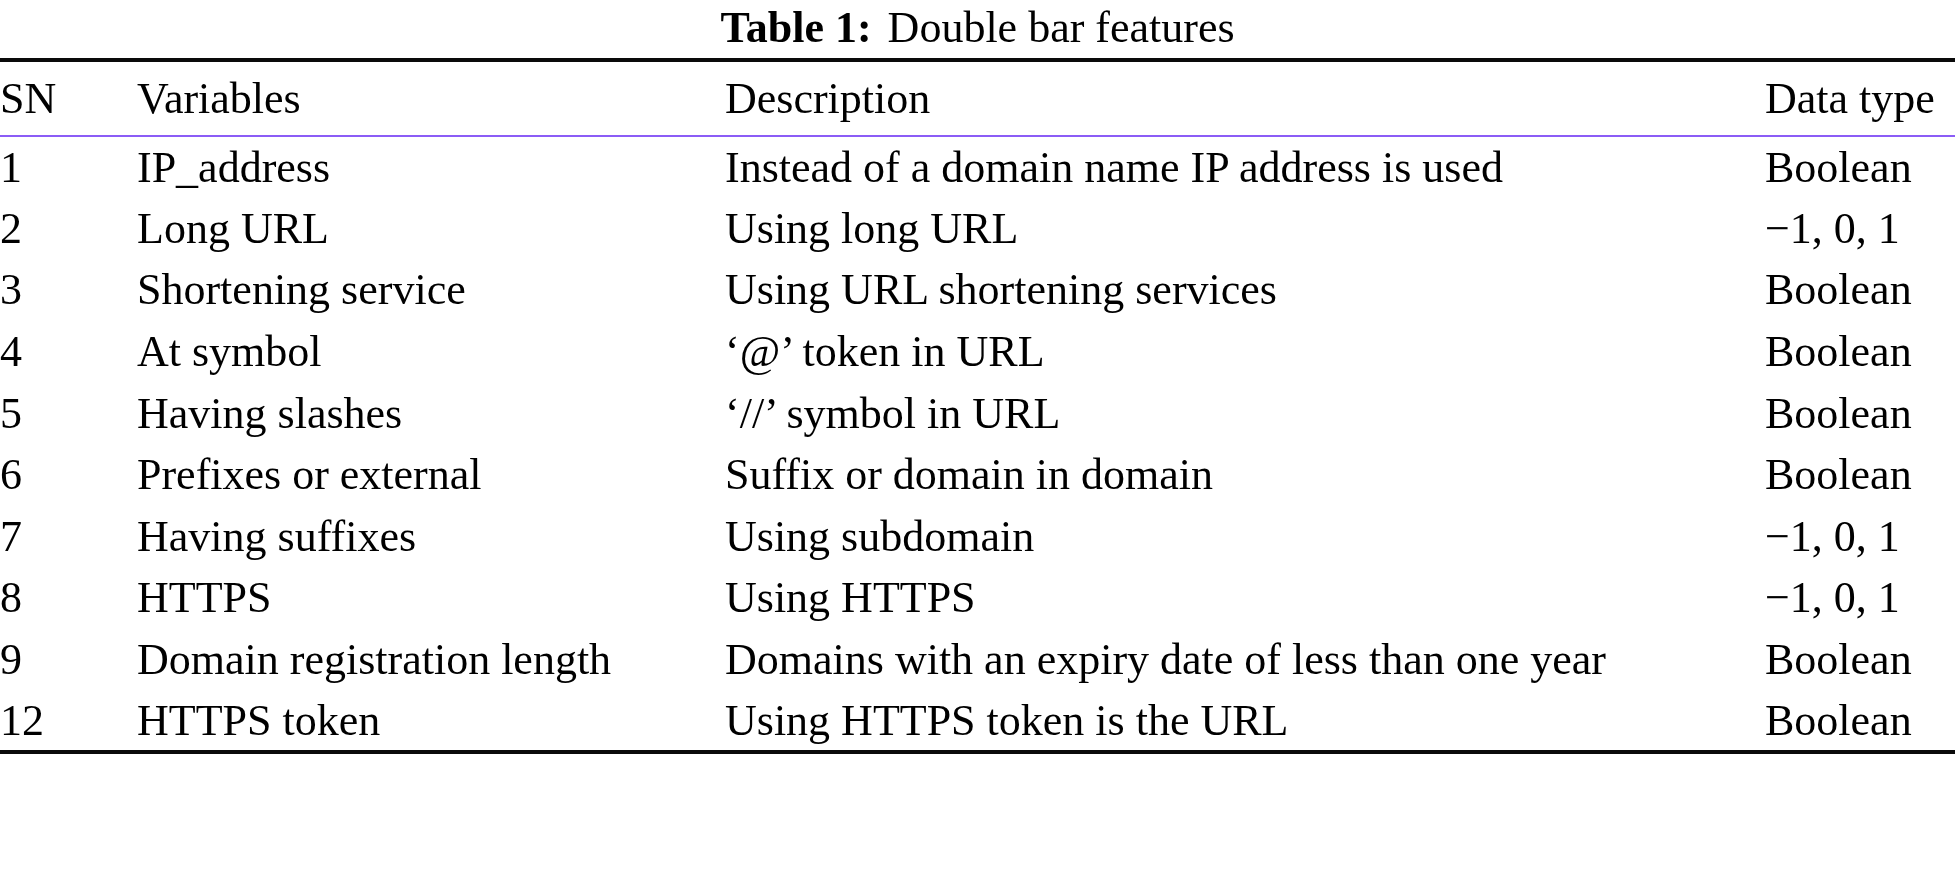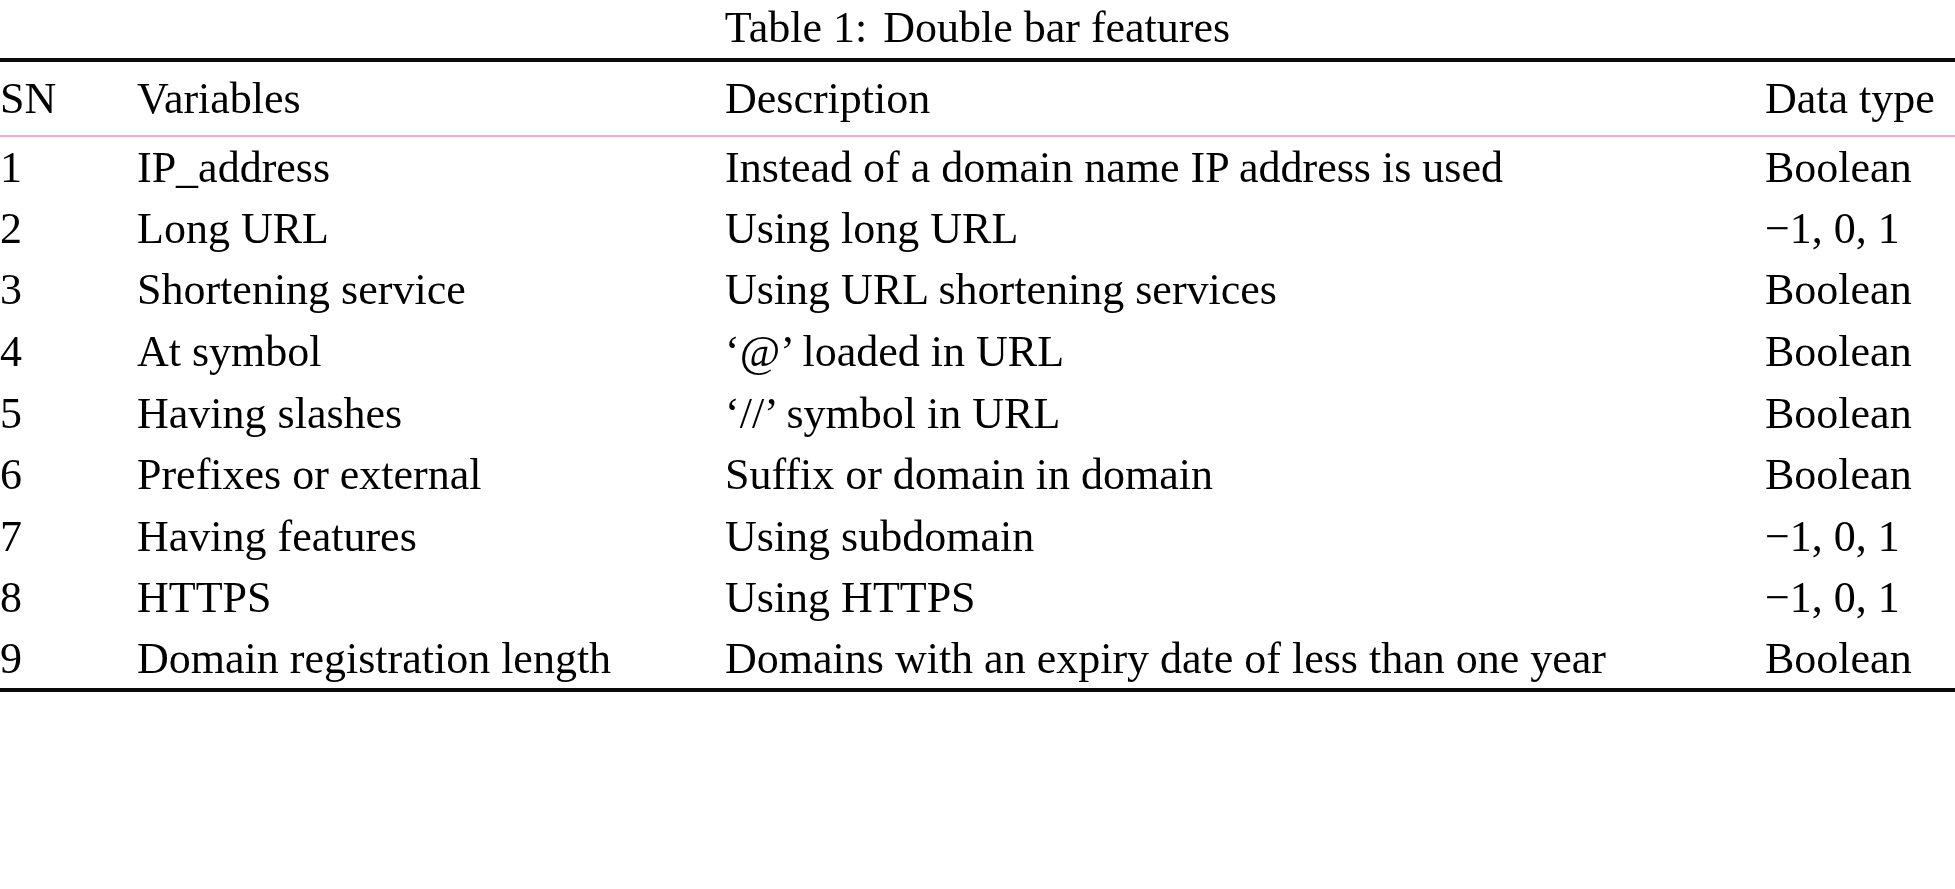--- a/index.html
+++ b/index.html
@@ -16,41 +16,41 @@
   .caption {
     width: 100%;
     height: 58px;
     text-align: center;
     font-size: 44px;
     line-height: 52px;
     padding-top: 2px;
     white-space: nowrap;
   }
   .caption .cap-label {
-    font-weight: normal;
+    font-weight: bold;
     margin-right: 16px;
   }
   table.features {
     width: 1955px;
     border-collapse: collapse;
     table-layout: fixed;
     border-top: 4px solid #0a0a0a;
     border-bottom: 4px solid #0a0a0a;
   }
   col.c-sn   { width: 137px; }
   col.c-var  { width: 588px; }
   col.c-desc { width: 1040px; }
   col.c-type { width: 190px; }
   thead th {
     font-weight: normal;
     text-align: left;
     vertical-align: middle;
     font-size: 44px;
     height: 76px;
-    border-bottom: 2px solid #f9a8d4;
+    border-bottom: 2px solid #8b5cf6;
     white-space: nowrap;
     overflow: hidden;
   }
   tbody td {
     font-size: 44px;
     height: 61.6px;
     vertical-align: middle;
     text-align: left;
     white-space: nowrap;
     overflow: hidden;
@@ -95,49 +95,55 @@
       </tr>
         <tr>
         <td>3</td>
         <td>Shortening service</td>
         <td>Using URL shortening services</td>
         <td>Boolean</td>
       </tr>
         <tr>
         <td>4</td>
         <td>At symbol</td>
-        <td>‘@’ loaded in URL</td>
+        <td>‘@’ token in URL</td>
         <td>Boolean</td>
       </tr>
         <tr>
         <td>5</td>
         <td>Having slashes</td>
         <td>‘//’ symbol in URL</td>
         <td>Boolean</td>
       </tr>
         <tr>
         <td>6</td>
         <td>Prefixes or external</td>
         <td>Suffix or domain in domain</td>
         <td>Boolean</td>
       </tr>
         <tr>
         <td>7</td>
-        <td>Having features</td>
+        <td>Having suffixes</td>
         <td>Using subdomain</td>
         <td>−1, 0, 1</td>
       </tr>
         <tr>
         <td>8</td>
         <td>HTTPS</td>
         <td>Using HTTPS</td>
         <td>−1, 0, 1</td>
       </tr>
         <tr>
         <td>9</td>
         <td>Domain registration length</td>
         <td>Domains with an expiry date of less than one year</td>
         <td>Boolean</td>
       </tr>
+        <tr>
+        <td>12</td>
+        <td>HTTPS token</td>
+        <td>Using HTTPS token is the URL</td>
+        <td>Boolean</td>
+      </tr>
     </tbody>
   </table>
 
 </div>
 
 </body></html>

